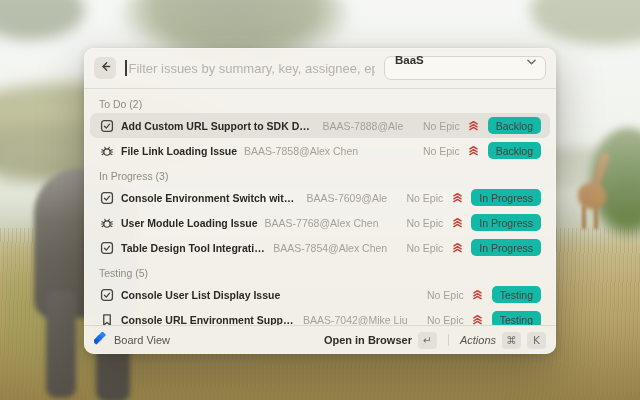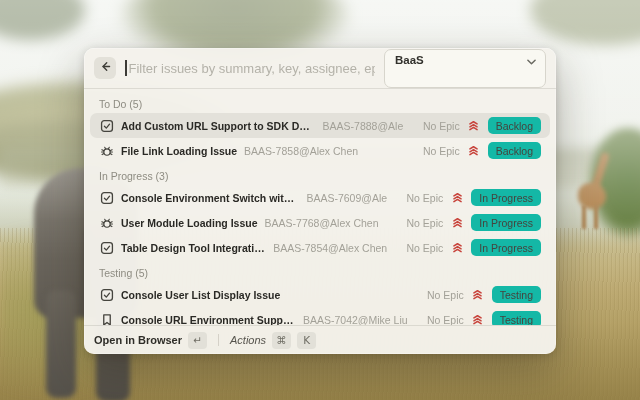--- a/index.html
+++ b/index.html
@@ -34,21 +34,21 @@
   .panel { position:absolute; left:84px; top:48px; width:472px; height:306px; background:rgba(244,242,235,.97);
     border-radius:10px; box-shadow:0 18px 45px rgba(40,35,20,.35), 0 2px 8px rgba(40,35,20,.18), inset 0 0 0 .5px rgba(255,255,255,.55);
     display:flex; flex-direction:column; overflow:hidden; z-index:5; color:#23221e; }
 
   .panel-header { height:40px; flex:0 0 40px; display:flex; align-items:center; gap:9px; padding:0 10px; }
   .back-btn { width:22px; height:22px; flex:0 0 22px; border-radius:6px; background:#e3e1d9; border:none; display:flex; align-items:center; justify-content:center; cursor:pointer; }
   .search-wrap { flex:1; display:flex; align-items:center; min-width:0; }
   .caret { width:1.5px; height:16px; background:#3c3b36; margin-right:2px; flex:0 0 1.5px; }
   .search-input { flex:1; min-width:0; border:none; outline:none; background:transparent; font:13px "Liberation Sans",sans-serif; color:#3c3b36; }
   .search-input::placeholder { color:#b4b2a9; }
-  .project-dd { flex:0 0 162px; width:162px; height:39px; border:1px solid #d7d5cc; border-radius:7px; background:rgba(252,251,247,.6);
+  .project-dd { flex:0 0 162px; width:162px; height:24px; border:1px solid #d7d5cc; border-radius:7px; background:rgba(252,251,247,.6);
     display:flex; align-items:center; justify-content:space-between; padding:0 9px 16px 10px; cursor:pointer; }
   .project-dd .dd-label { font-size:11.5px; font-weight:700; color:#32312c; }
   .hdr-divider { height:1px; flex:0 0 1px; background:rgba(60,55,40,.12); }
 
   .list { flex:1; padding:2px 6px 0; overflow:hidden; }
   .section-label { font-size:10.5px; color:#8e8c82; padding:7px 9px 3px; }
   .row { height:25px; display:flex; align-items:center; gap:7px; padding:0 9px; border-radius:7px; cursor:pointer; white-space:nowrap; }
   .row.selected { background:#e3e1da; }
   .row .type-icon { flex:0 0 15px; width:15px; height:15px; display:flex; align-items:center; justify-content:center; }
   .row .title { font-size:10.5px; font-weight:700; color:#2a2925; overflow:hidden; text-overflow:ellipsis; }
@@ -112,21 +112,21 @@
       <span>
         <svg width="9" height="6" viewBox="0 0 10 6" fill="none" stroke="#6b6a62" stroke-width="1.6" stroke-linecap="round" stroke-linejoin="round">
             <path d="M1 1 L5 5 L9 1"></path>
           </svg>
       </span>
     </div>
   </div>
   <div class="hdr-divider"></div>
 
   <div class="list">
-  <div class="section-label">To Do (5)</div>
+  <div class="section-label">To Do (2)</div>
 
   <div class="row selected">
     <span class="type-icon">
       <svg width="14" height="14" viewBox="0 0 16 16" fill="none" stroke="#45443e" stroke-width="1.5" stroke-linecap="round" stroke-linejoin="round">
             <rect x="1.8" y="1.8" width="12.4" height="12.4" rx="3"></rect>
             <path d="M5.1 8.3 L7.2 10.4 L10.9 5.9"></path>
           </svg>
     </span>
 
     <span class="title">Add Custom URL Support to SDK Data Table Functions</span>
@@ -278,20 +278,30 @@
             <path d="M3.6 6.1 L8 3.4 L12.4 6.1"></path>
             <path d="M3.6 9.6 L8 6.9 L12.4 9.6"></path>
             <path d="M3.6 13.1 L8 10.4 L12.4 13.1"></path>
           </svg>
     </span>
     <span class="badge">Testing</span>
   </div>
 </div>
 
   <div class="panel-footer">
+    <div class="foot-left">
+      <span>
+        <svg width="13" height="13" viewBox="0 0 16 16">
+          <rect x="7.2" y="0.4" width="6.4" height="6.4" rx="1.3" transform="rotate(45 10.4 3.6)" fill="#2684ff"></rect>
+          <rect x="3.4" y="4.2" width="6.4" height="6.4" rx="1.3" transform="rotate(45 6.6 7.4)" fill="#1d6ef0"></rect>
+          <rect x="-0.4" y="8" width="6.4" height="6.4" rx="1.3" transform="rotate(45 2.8 11.2)" fill="#0c5cdb"></rect>
+        </svg>
+      </span>
+      <span class="foot-label">Board View</span>
+    </div>
     <div class="foot-action">
       <span class="foot-primary">Open in Browser</span>
       <span class="kbd">↵</span>
     </div>
     <div class="foot-sep"></div>
     <div class="foot-action">
       <span class="foot-secondary">Actions</span>
       <span class="kbd">⌘</span>
       <span class="kbd">K</span>
     </div>

